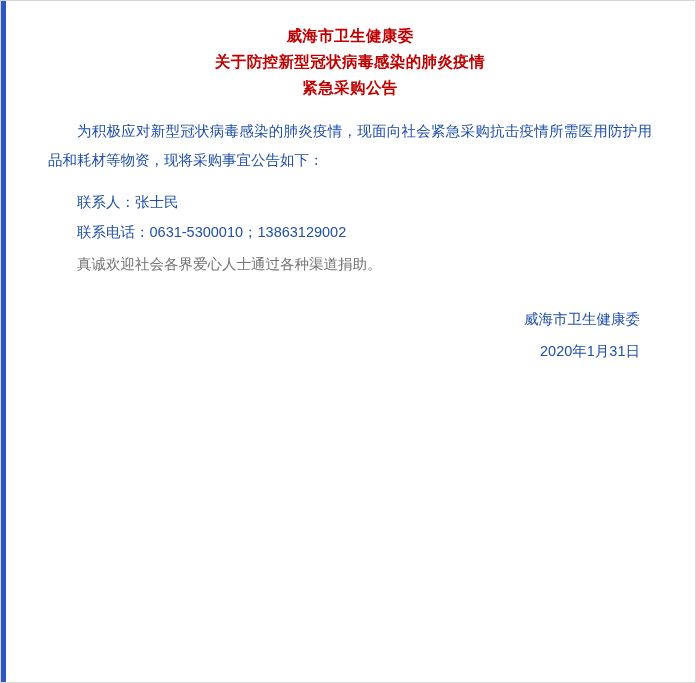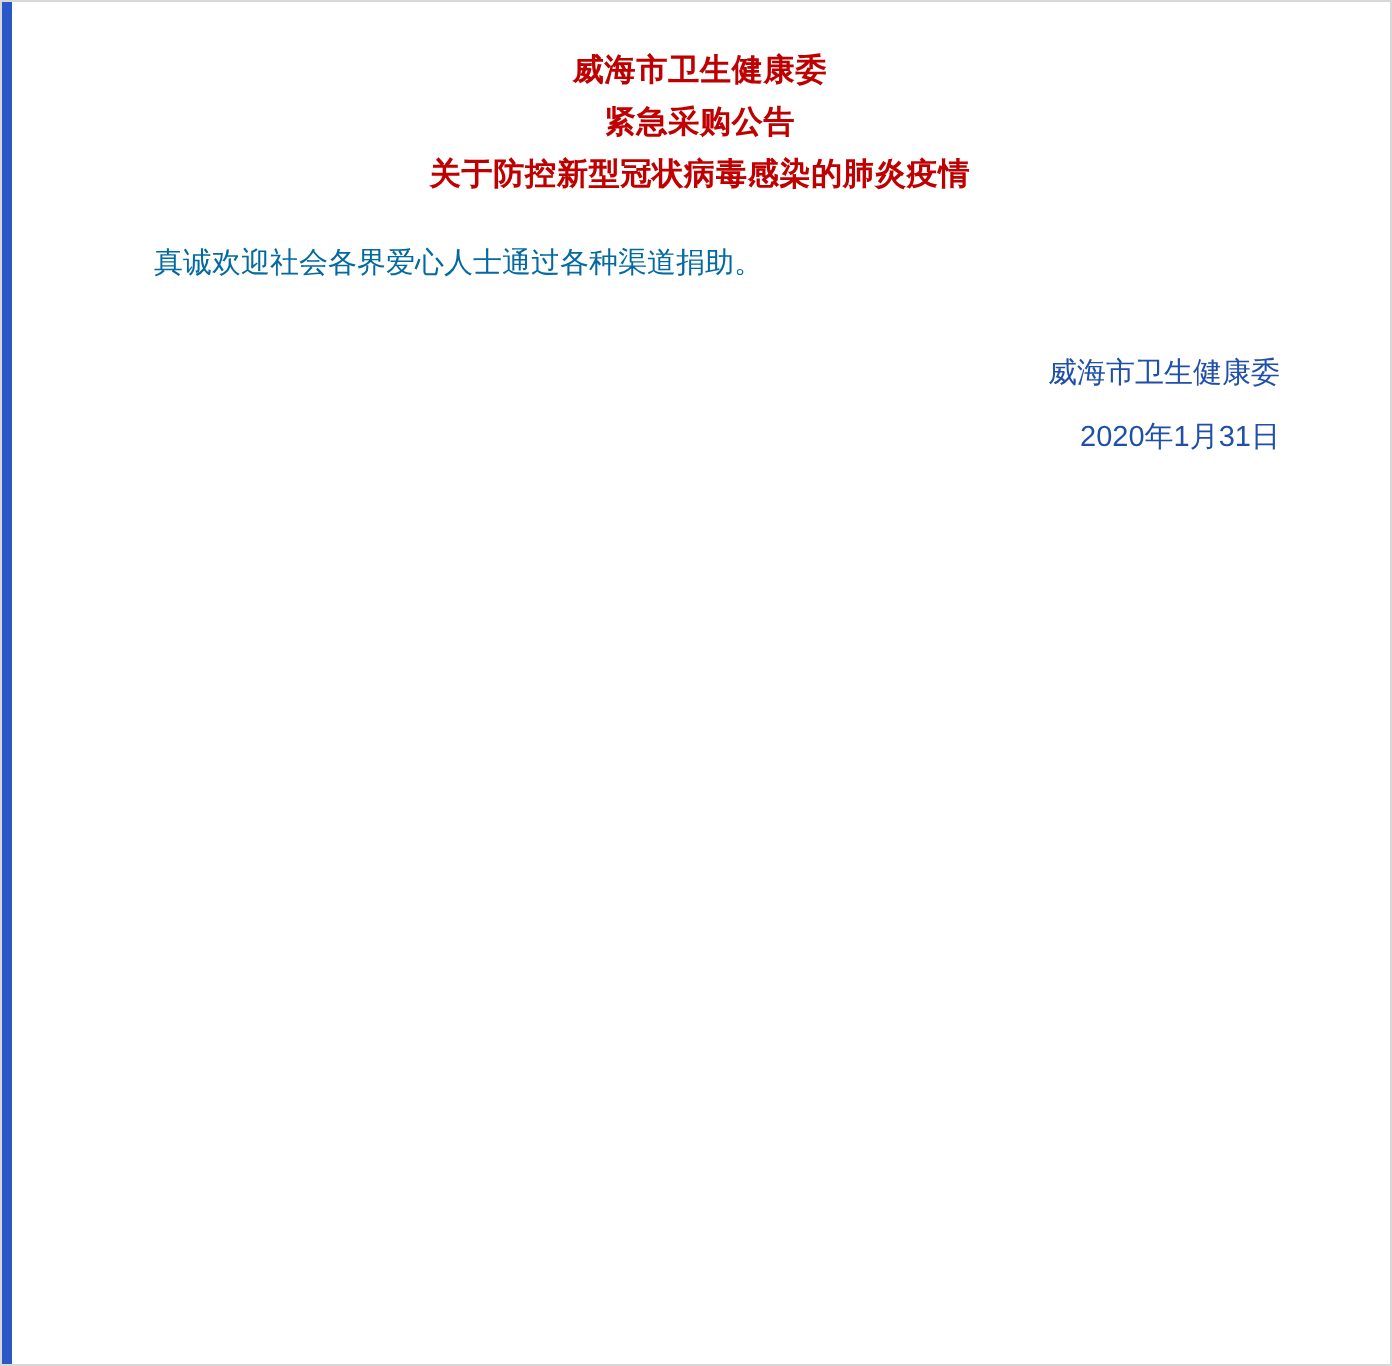--- a/index.html
+++ b/index.html
@@ -64,21 +64,21 @@
     padding: 0;
     list-style: none;
   }
   .contact-item {
     color: #1f4fa8;
     font-size: 14.5px;
     line-height: 30px;
     text-indent: 2em;
   }
   .closing {
-    color: #0369a1;
+    color: #737373;
     font-size: 14.5px;
     line-height: 30px;
     text-indent: 2em;
     margin-top: 2px;
   }
   .signature {
     margin-top: 24px;
     text-align: right;
     color: #1f4fa8;
     font-size: 14.5px;
@@ -91,26 +91,29 @@
 </style>
 </head>
 <body>
 
 <div class="page">
   <div class="accent-bar"></div>
   <div class="content">
 
     <div class="title-block">
       <span class="title-line">威海市卫生健康委</span>
+      <span class="title-line">关于防控新型冠状病毒感染的肺炎疫情</span>
       <span class="title-line">紧急采购公告</span>
-      <span class="title-line">关于防控新型冠状病毒感染的肺炎疫情</span>
     </div>
 
+    <p class="para">为积极应对新型冠状病毒感染的肺炎疫情，现面向社会紧急采购抗击疫情所需医用防护用品和耗材等物资，现将采购事宜公告如下：</p>
 
     <ul class="contact-list">
+      <li class="contact-item">联系人：张士民</li>
+      <li class="contact-item">联系电话：0631-5300010；13863129002</li>
     </ul>
 
     <div class="closing">真诚欢迎社会各界爱心人士通过各种渠道捐助。</div>
 
     <div class="signature">
       <span class="sig-line">威海市卫生健康委</span>
       <span class="sig-line">2020年1月31日</span>
     </div>
 
   </div>

